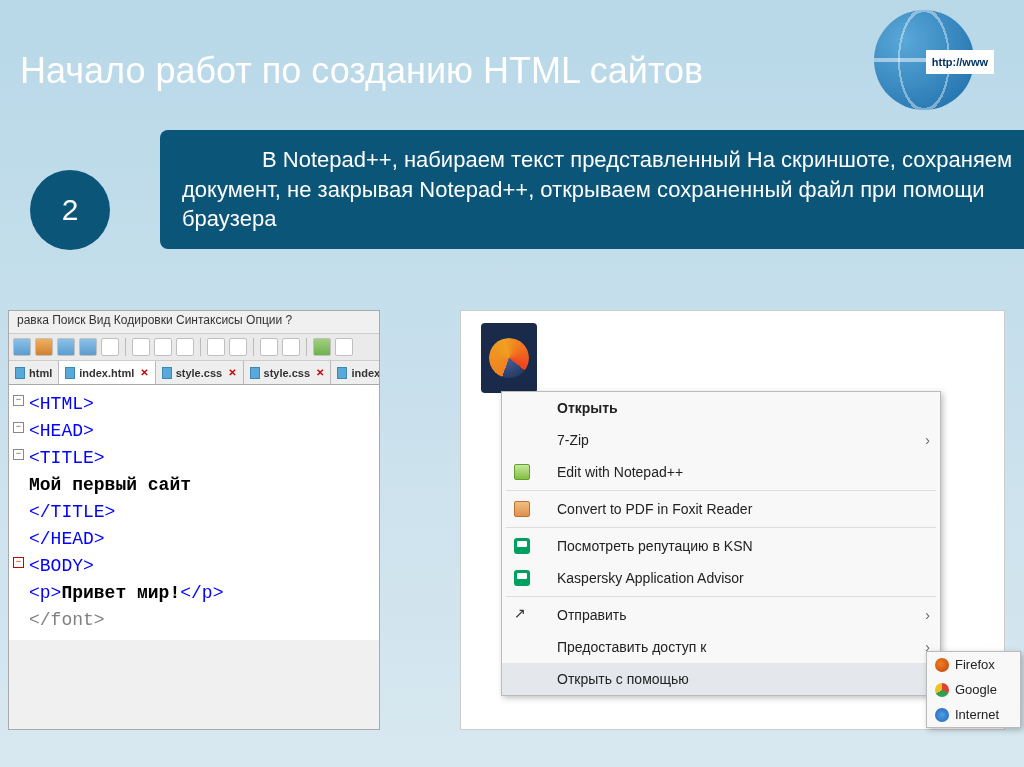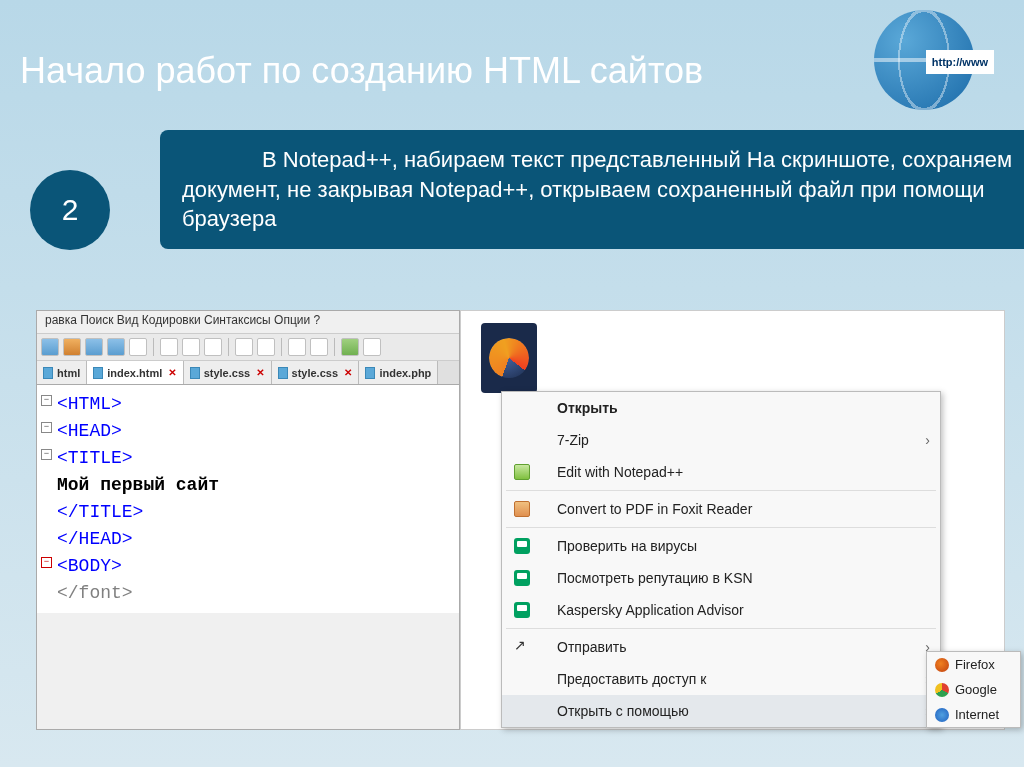--- a/index.html
+++ b/index.html
@@ -78,22 +78,22 @@
     font-size: 22px;
     padding: 15px 22px;
     border-radius: 8px;
     line-height: 1.35;
   }
   .desc-box .indent { margin-left: 80px; display: inline; }
   
   .npp {
     position: absolute;
     top: 310px;
-    left: 36px;
-    width: 424px;
+    left: 8px;
+    width: 372px;
     height: 420px;
     background: #f0f0f0;
     border: 1px solid #aaa;
     font-size: 13px;
   }
   .npp-menubar {
     height: 22px;
     background: #f0f0f0;
     padding: 2px 8px;
     color: #333;
@@ -327,20 +327,21 @@
       </div>
   </div>
   <div class="npp-code">
     <div class="code-line"><span class="fold">−</span><span class="tag">&lt;HTML&gt;</span></div>
     <div class="code-line"><span class="fold">−</span><span class="tag">&lt;HEAD&gt;</span></div>
     <div class="code-line"><span class="fold">−</span><span class="tag">&lt;TITLE&gt;</span></div>
     <div class="code-line"><span class="bold">Мой первый сайт</span></div>
     <div class="code-line"><span class="tag">&lt;/TITLE&gt;</span></div>
     <div class="code-line"><span class="tag">&lt;/HEAD&gt;</span></div>
     <div class="code-line"><span class="fold red">−</span><span class="tag">&lt;BODY&gt;</span></div>
+    <div class="code-line"><span class="tag">&lt;p&gt;</span><span class="bold">Привет мир!</span><span class="tag">&lt;/p&gt;</span></div>
     <div class="code-line"><span class="gray">&lt;/font&gt;</span></div>
   </div>
 </div>
 
 <div class="explorer">
   <div class="explorer-top">
     <div class="ff-icon">
       <div class="ff-flame"></div>
     </div>
   </div>
@@ -359,24 +360,20 @@
       <span>Edit with Notepad++</span>
     </div>
     <div class="ctx-sep"></div>
     <div class="ctx-item">
       <span class="ic pdf"></span>
       <span>Convert to PDF in Foxit Reader</span>
     </div>
     <div class="ctx-sep"></div>
     <div class="ctx-item">
       <span class="ic kasp"></span>
-      <span>Проверить на вирусы</span>
-    </div>
-    <div class="ctx-item">
-      <span class="ic kasp"></span>
       <span>Посмотреть репутацию в KSN</span>
     </div>
     <div class="ctx-item">
       <span class="ic kasp"></span>
       <span>Kaspersky Application Advisor</span>
     </div>
     <div class="ctx-sep"></div>
     <div class="ctx-item">
       <span class="ic share"></span>
       <span>Отправить</span>

